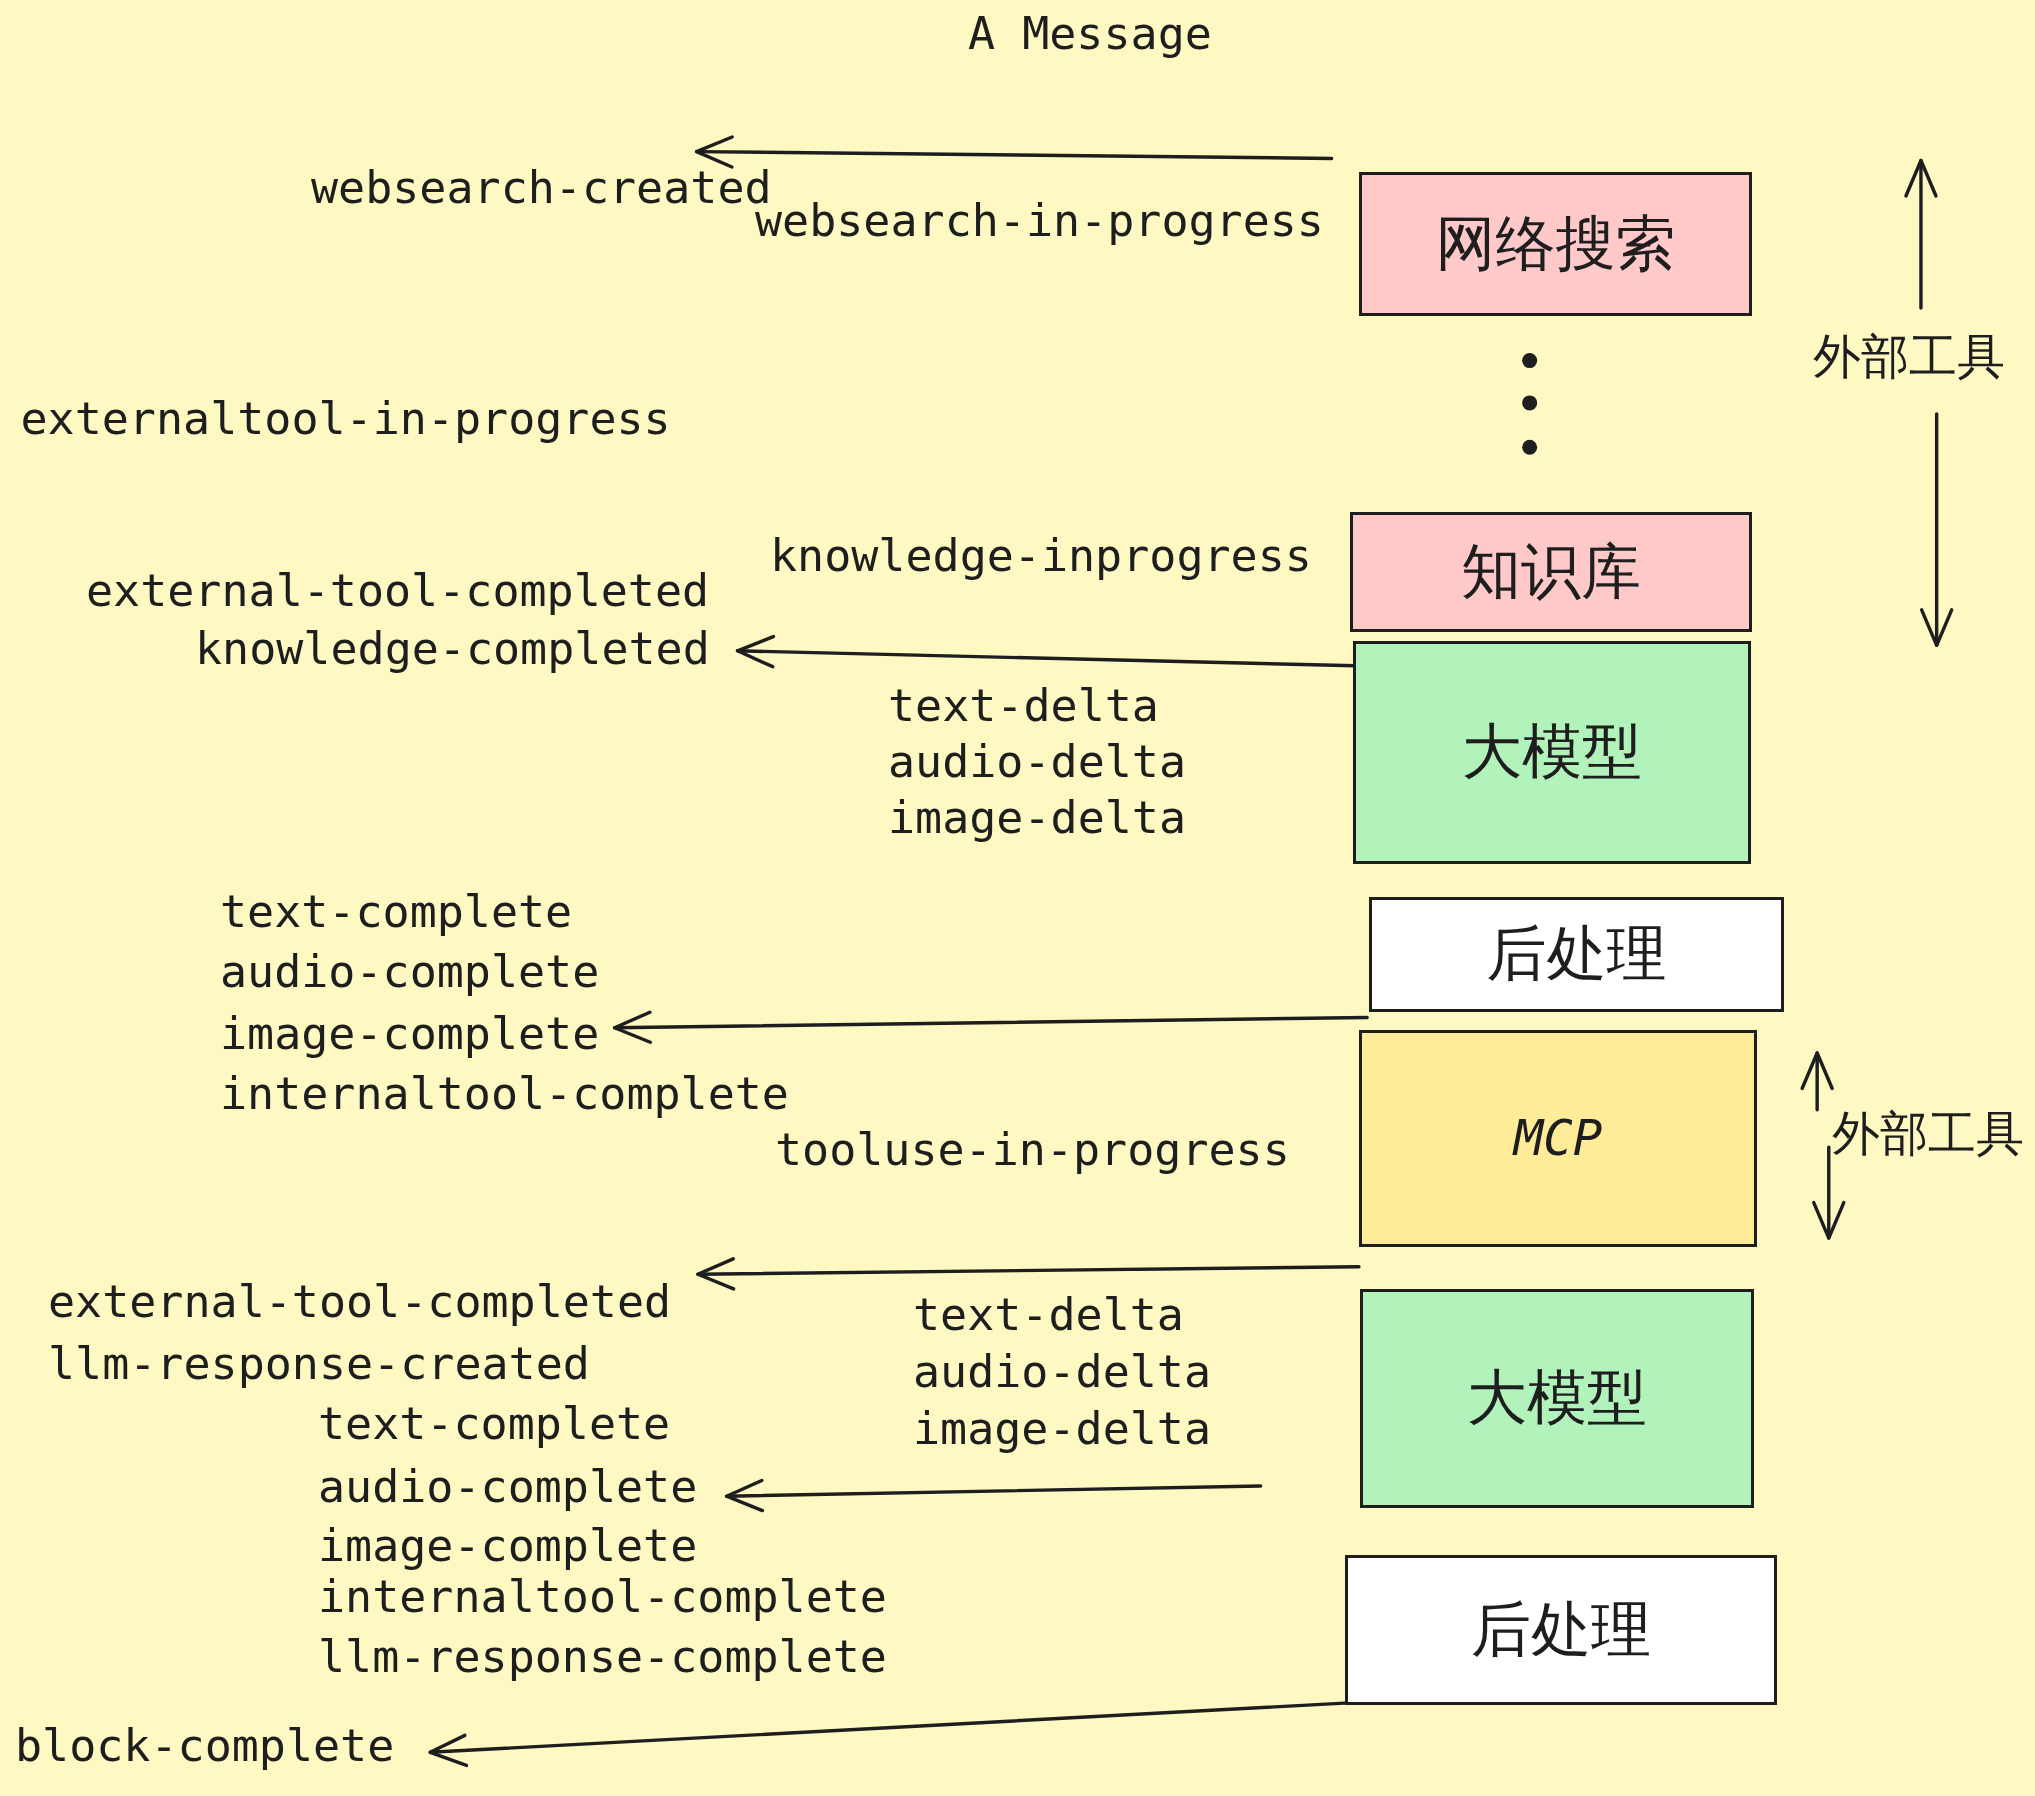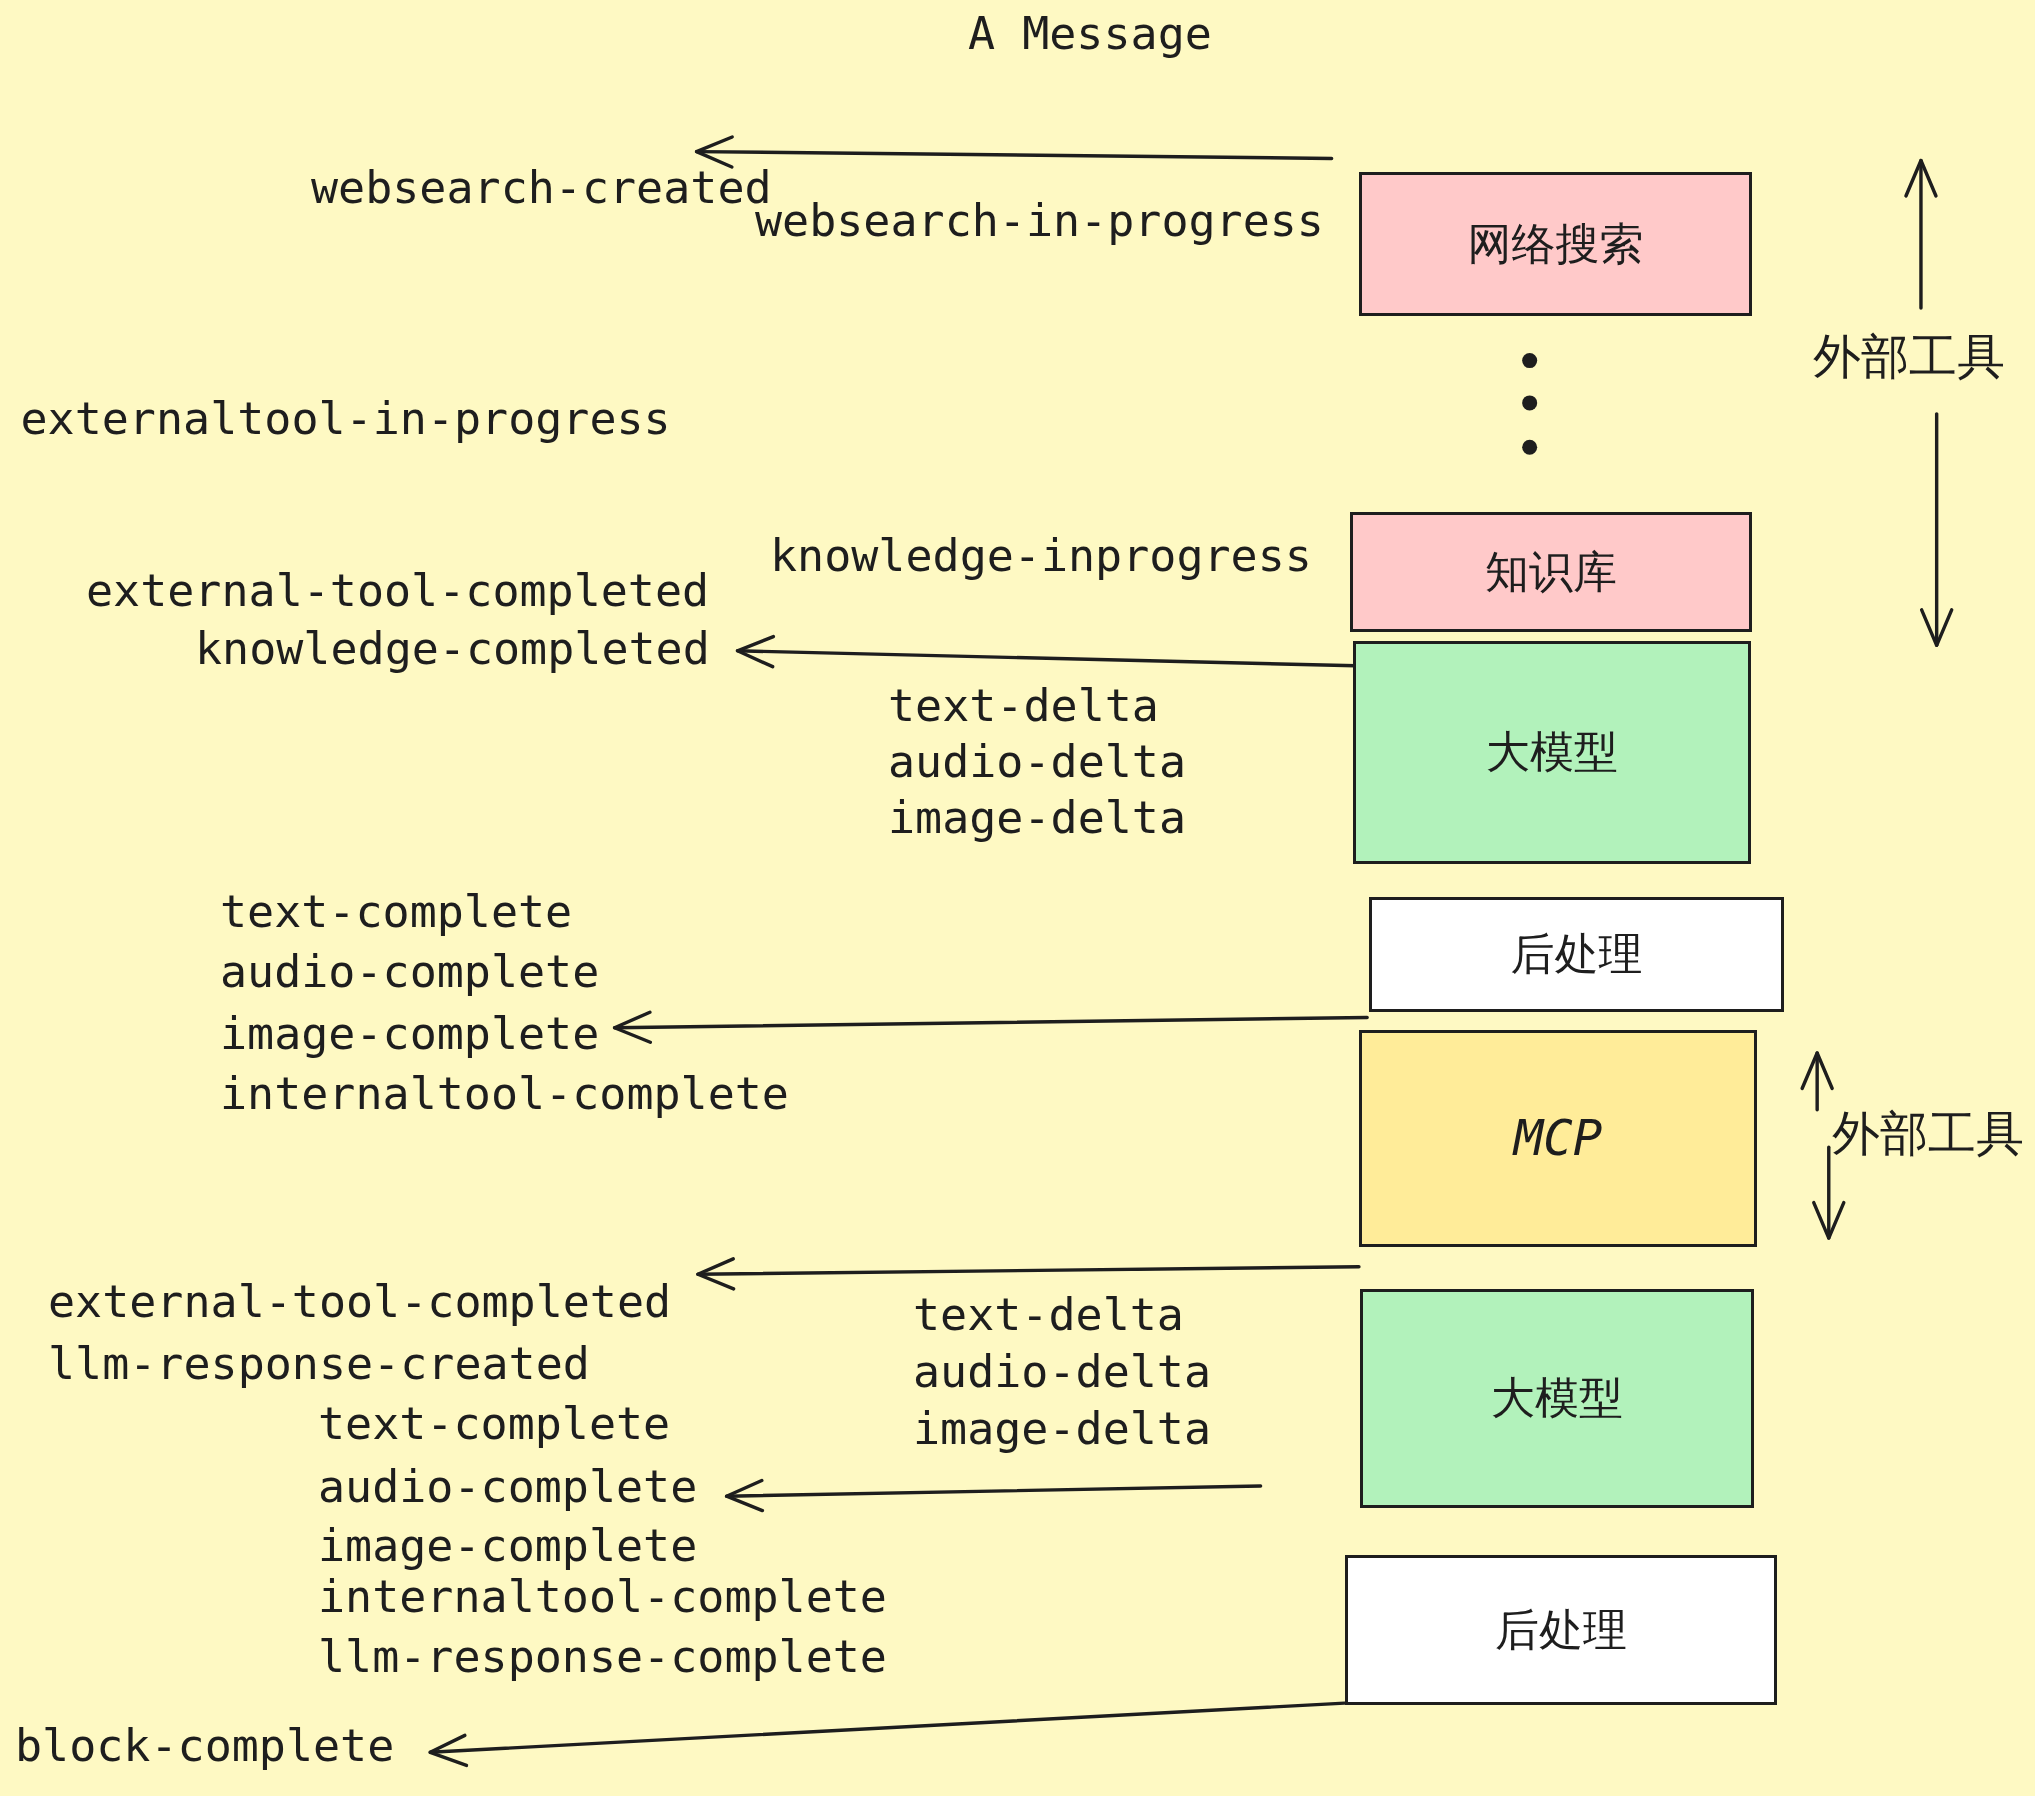--- a/index.html
+++ b/index.html
@@ -21,21 +21,21 @@
     position:absolute;
     font-size:45px;line-height:1;white-space:nowrap;
     font-family:"DejaVu Sans Mono","Liberation Mono",monospace;
   }
   .box{
     position:absolute;
     box-sizing:border-box;
     border:3.4px solid #1e1e1e;
     display:flex;align-items:center;justify-content:center;
     font-family:"Liberation Sans","DejaVu Sans",sans-serif;
-    font-size:44px;color:#1e1e1e;white-space:nowrap;
+    font-size:60px;color:#1e1e1e;white-space:nowrap;
   }
   .box.mono{
     font-family:"DejaVu Sans Mono","Liberation Mono",monospace;
     font-size:49px;
     font-style:italic;
   }
   .side{
     position:absolute;
     font-size:48px;line-height:1;white-space:nowrap;
     font-family:"Liberation Sans","DejaVu Sans",sans-serif;
@@ -85,20 +85,21 @@
   <div class="ev" style="left:195px;top:626px">knowledge-completed</div>
 
   <div class="ev" style="left:888px;top:683px">text-delta</div>
   <div class="ev" style="left:888px;top:739px">audio-delta</div>
   <div class="ev" style="left:888px;top:795px">image-delta</div>
 
   <div class="ev" style="left:220px;top:889px">text-complete</div>
   <div class="ev" style="left:220px;top:949px">audio-complete</div>
   <div class="ev" style="left:220px;top:1011px">image-complete</div>
   <div class="ev" style="left:220px;top:1071px">internaltool-complete</div>
+  <div class="ev" style="left:775px;top:1127px">tooluse-in-progress</div>
 
   <div class="ev" style="left:48px;top:1279px">external-tool-completed</div>
   <div class="ev" style="left:48px;top:1341px">llm-response-created</div>
 
   <div class="ev" style="left:913px;top:1292px">text-delta</div>
   <div class="ev" style="left:913px;top:1349px">audio-delta</div>
   <div class="ev" style="left:913px;top:1406px">image-delta</div>
 
   <div class="ev" style="left:318px;top:1401px">text-complete</div>
   <div class="ev" style="left:318px;top:1464px">audio-complete</div>

